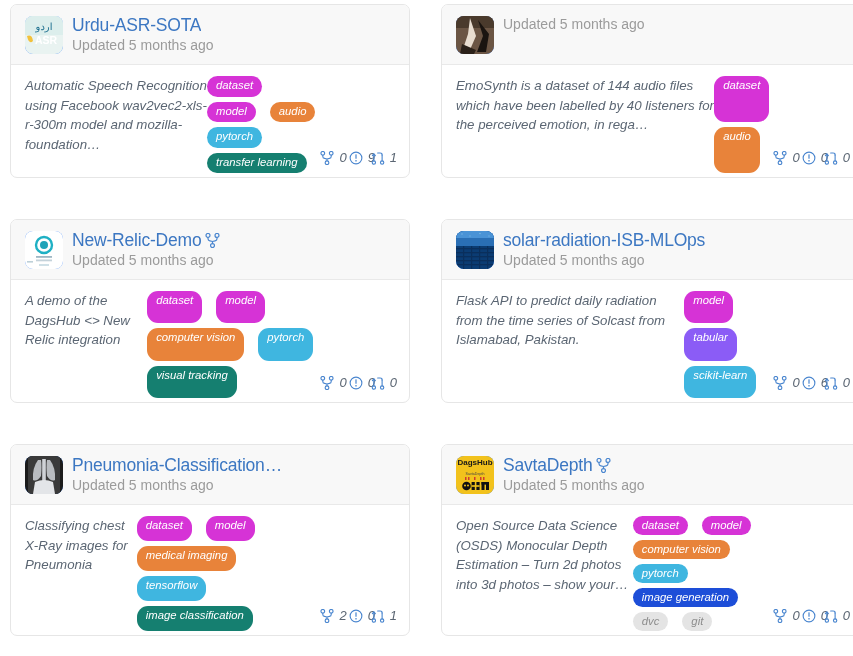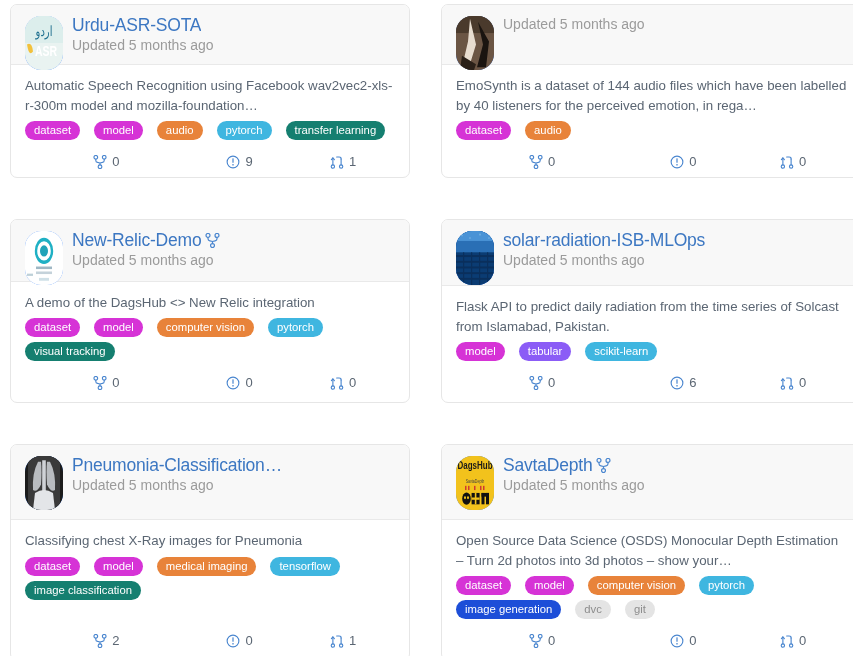--- a/index.html
+++ b/index.html
@@ -29,22 +29,22 @@
   .card-header {
     background: #f8f8f8;
     border-bottom: 1px solid #e9e9e9;
     padding: 9px 12px 9px 14px;
     display: flex;
     align-items: flex-start;
     gap: 9px;
     min-height: 60px;
   }
   .avatar {
-    width: 38px; height: 54px;
-    border-radius: 16px;
+    width: 38px; height: 38px;
+    border-radius: 8px;
     flex: 0 0 38px;
     overflow: hidden;
     position: relative;
     background: #3b82f6;
     margin-top: 2px;
   }
   .avatar svg { display: block; width: 100%; height: 100%; }
   .header-text { min-width: 0; flex: 1; padding-top: 1px; }
   .repo-title-row {
     display: flex;
@@ -66,21 +66,22 @@
   .updated {
     color: #9b9b9b;
     font-size: 14px;
     line-height: 17px;
     margin-top: 1px;
   }
   .card-body {
     padding: 11px 14px 0 14px;
     flex: 1;
     display: flex;
-    flex-direction: column;
+    flex-direction: row;
+    font-style: italic;
   }
   .description {
     color: #5b6673;
     font-size: 13.3px;
     line-height: 19.5px;
     margin: 0 0 6px 0;
   }
   .tags {
     display: flex;
     flex-wrap: wrap;

